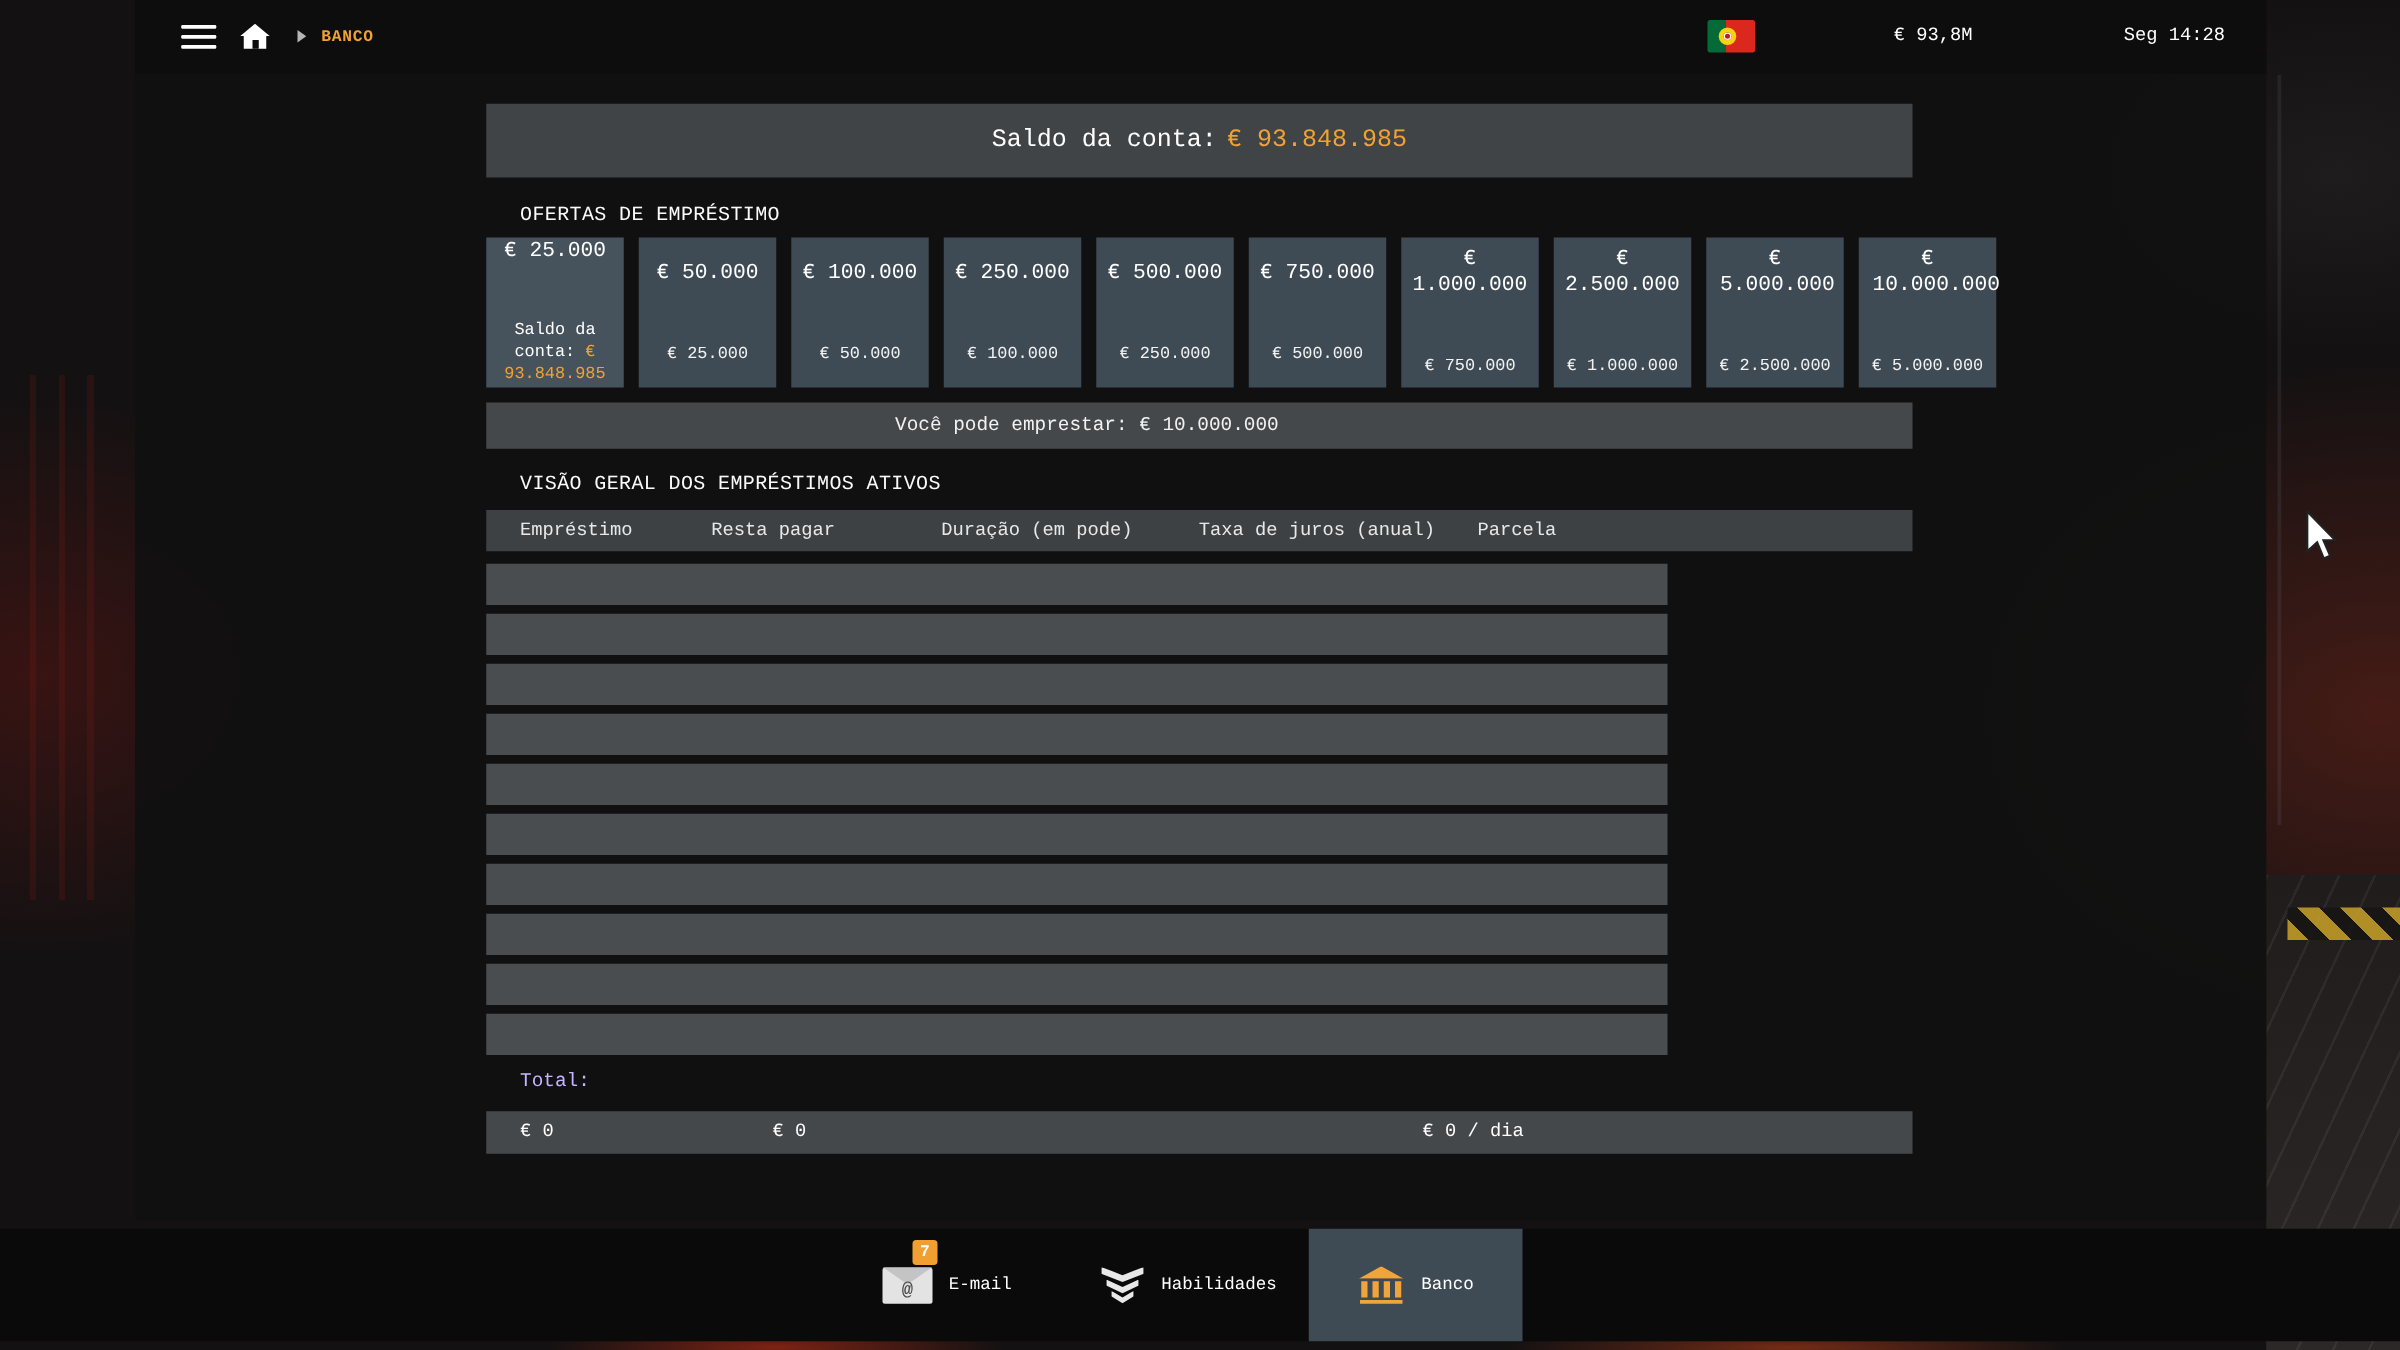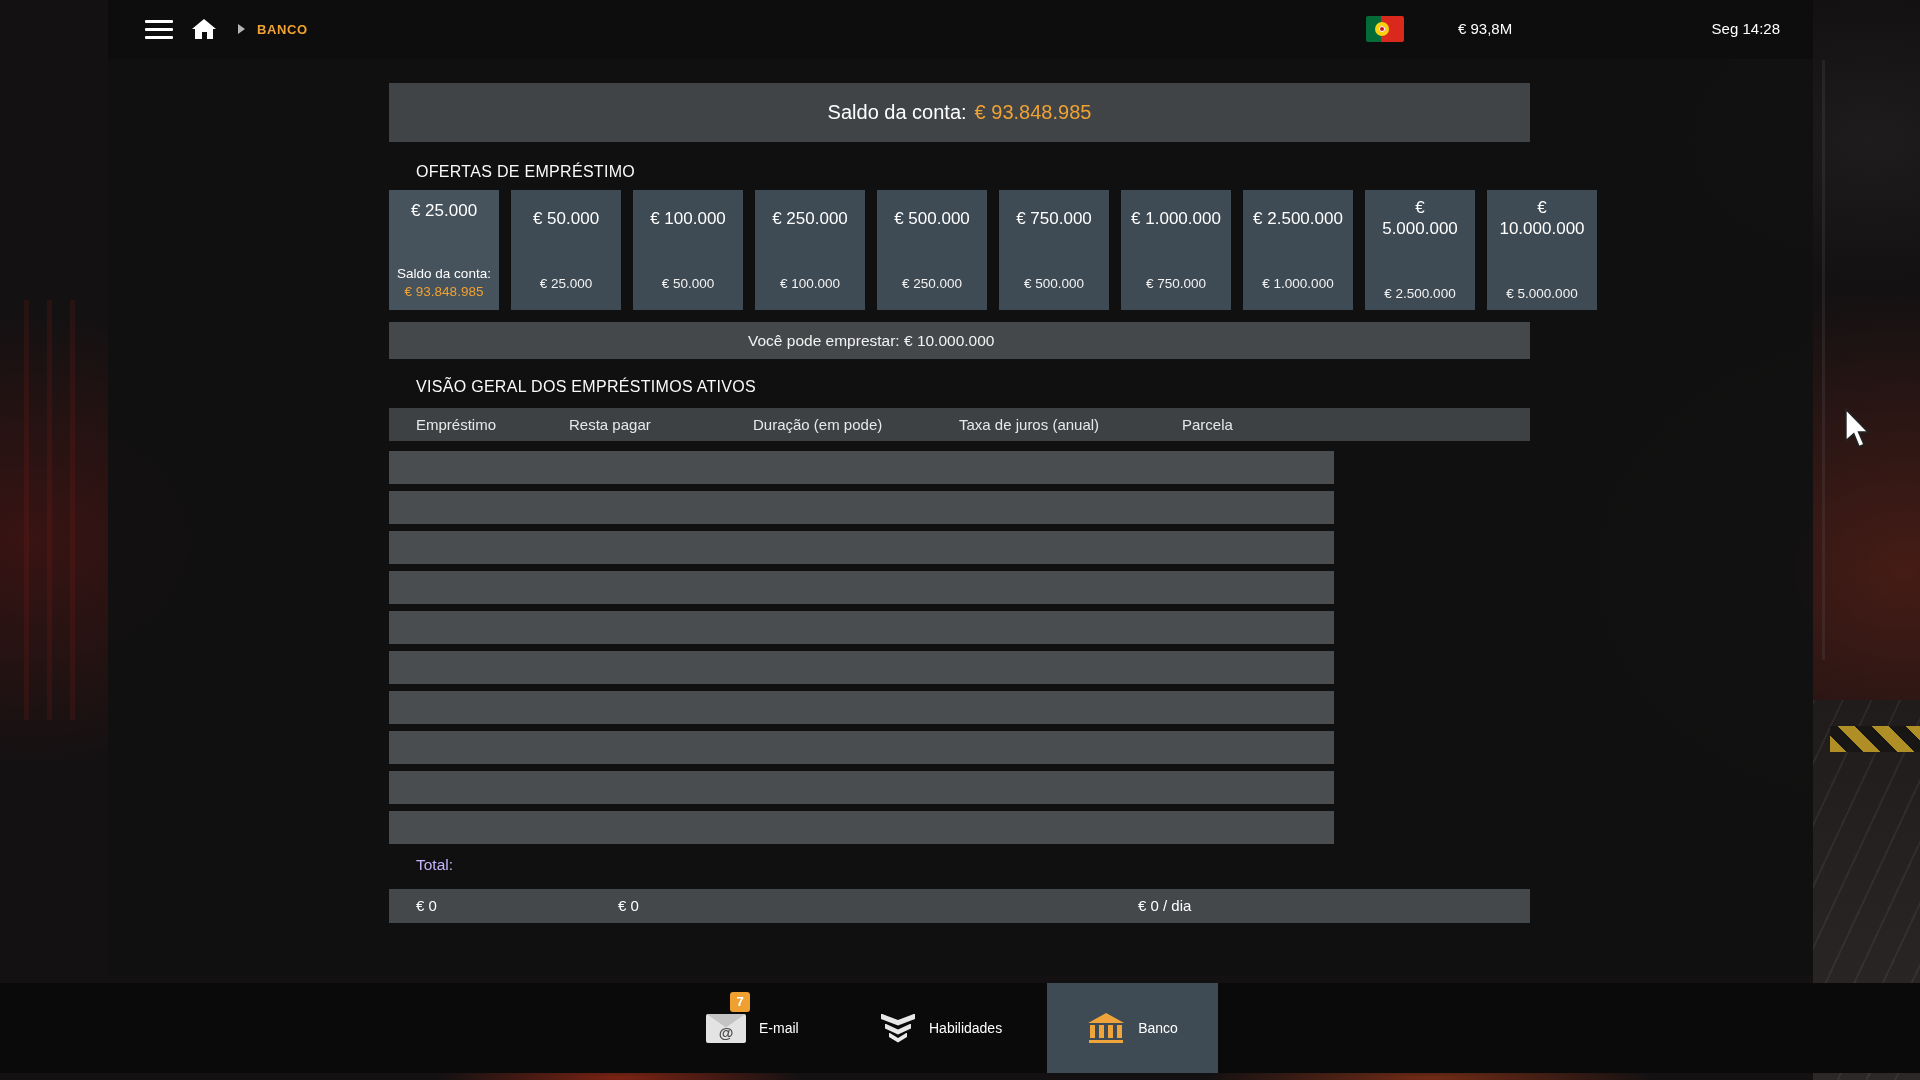--- a/index.html
+++ b/index.html
@@ -1,18 +1,18 @@
 <!DOCTYPE html>
 <html style="--accent-orange: #f0a232; --card-bg: #3e4a54; --row-bg: #4a4d50; --active-nav-bg: #3e4a54;"><head>
 <meta charset="utf-8">
 <style>
   * { margin:0; padding:0; box-sizing:border-box; }
   html,body { width:1920px; height:1080px; overflow:hidden; background:#0b0a0a;
               font-family:"Liberation Sans","DejaVu Sans",sans-serif; color:#fff; }
-  .stage { position:relative; width:1920px; height:1080px; overflow:hidden; }
+  .stage { position:relative; width:1920px; height:1080px; overflow:hidden;font-family:Liberation Mono, monospace; }
 
   
   .scene { position:absolute; inset:0; background-color:#141112;
     background-image:
       radial-gradient(420px 320px at 30px 540px, rgba(130,25,20,.33), transparent 70%),
       radial-gradient(520px 400px at 1905px 570px, rgba(150,45,28,.38), transparent 70%),
       radial-gradient(300px 200px at 1870px 140px, rgba(95,95,100,.14), transparent 70%),
       radial-gradient(260px 30px at 620px 1078px, rgba(210,50,20,.55), transparent 70%),
       radial-gradient(320px 26px at 1430px 1078px, rgba(210,70,25,.5), transparent 70%);
   }
@@ -41,21 +41,21 @@
   .home-door { position:absolute; top:13px; left:10px; width:5px; height:7px; background:#0d0d0d; }
   .crumb-chev { position:absolute; left:130px; top:24px; width:0; height:0;
                 border-left:7px solid #b5b5b5; border-top:5px solid transparent; border-bottom:5px solid transparent; }
   .crumb { position:absolute; left:149px; top:22px; font-size:13px; font-weight:bold;
            letter-spacing:.6px; color:var(--accent-orange,#f0a232); cursor:pointer; }
   .flag { position:absolute; left:1258px; top:16px; width:38px; height:26px; border-radius:2px; overflow:visible;
           background:linear-gradient(to right, #046a38 0 40%, #da291c 40% 100%); }
   .flag-emblem { position:absolute; left:9px; top:6px; width:14px; height:14px; border-radius:50%; background:#f8d210; }
   .flag-emblem::after { content:""; position:absolute; inset:4px; border-radius:50%; background:#c4161c;
                         box-shadow:inset 0 0 0 1px #fff; }
-  .money { position:absolute; left:1350px; top:20px; width:120px; text-align:left; font-size:15px; color:#fff; }
+  .money { position:absolute; left:1350px; top:20px; width:120px; text-align:right; font-size:15px; color:#fff; }
   .clock { position:absolute; left:1552px; top:20px; width:120px; text-align:right; font-size:15px; color:#fff; }
 
   
   .balance-bar { position:absolute; left:281px; top:83px; width:1141px; height:59px; background:#404447;
                  display:flex; align-items:center; justify-content:center; font-size:20px; }
   .balance-bar .val { color:var(--accent-orange,#f0a232); margin-left:8px; }
 
   
   .sec-title { position:absolute; left:308px; font-size:16px; letter-spacing:.3px; color:#fafafa; }
   .offers-title { top:163px; }
@@ -66,21 +66,21 @@
   .card.hovered { background:#46525c; }
   .card-amount { font-size:17px; line-height:1.25; color:#fff; }
   .card:nth-child(9) .card-amount, .card:nth-child(10) .card-amount { max-width:88px; }
   .card-sub { font-size:13.5px; line-height:1.3; color:#f2f2f2; margin-top:2px; }
   .hover-note { font-size:13.5px; line-height:1.3; max-width:96px; }
   .hover-note .hv { color:var(--accent-orange,#f0a232); }
 
   
   .status-bar { position:absolute; left:281px; top:322px; width:1141px; height:37px; background:#45484b; }
   .status-bar span { position:absolute; top:0; line-height:37px; font-size:15.5px; color:#f2f2f2; }
-  .st1 { left:27px; } .st2 { left:327px;margin-left:32px; }
+  .st1 { left:27px; } .st2 { left:327px; }
 
   
   .overview-title { top:378px; }
   .tbl-header { position:absolute; left:281px; top:408px; width:1141px; height:33px; background:#3d4144; }
   .tbl-header span { position:absolute; top:0; line-height:33px; font-size:15px; color:#e8e8e8; }
   .c0{left:27px} .c1{left:180px} .c2{left:364px} .c3{left:570px} .c4{left:793px}
   .rows { position:absolute; left:281px; top:451px; width:945px; }
   .empty-row { width:945px; height:33px; background:var(--row-bg,#4a4d50); margin-bottom:7px; }
 
   

